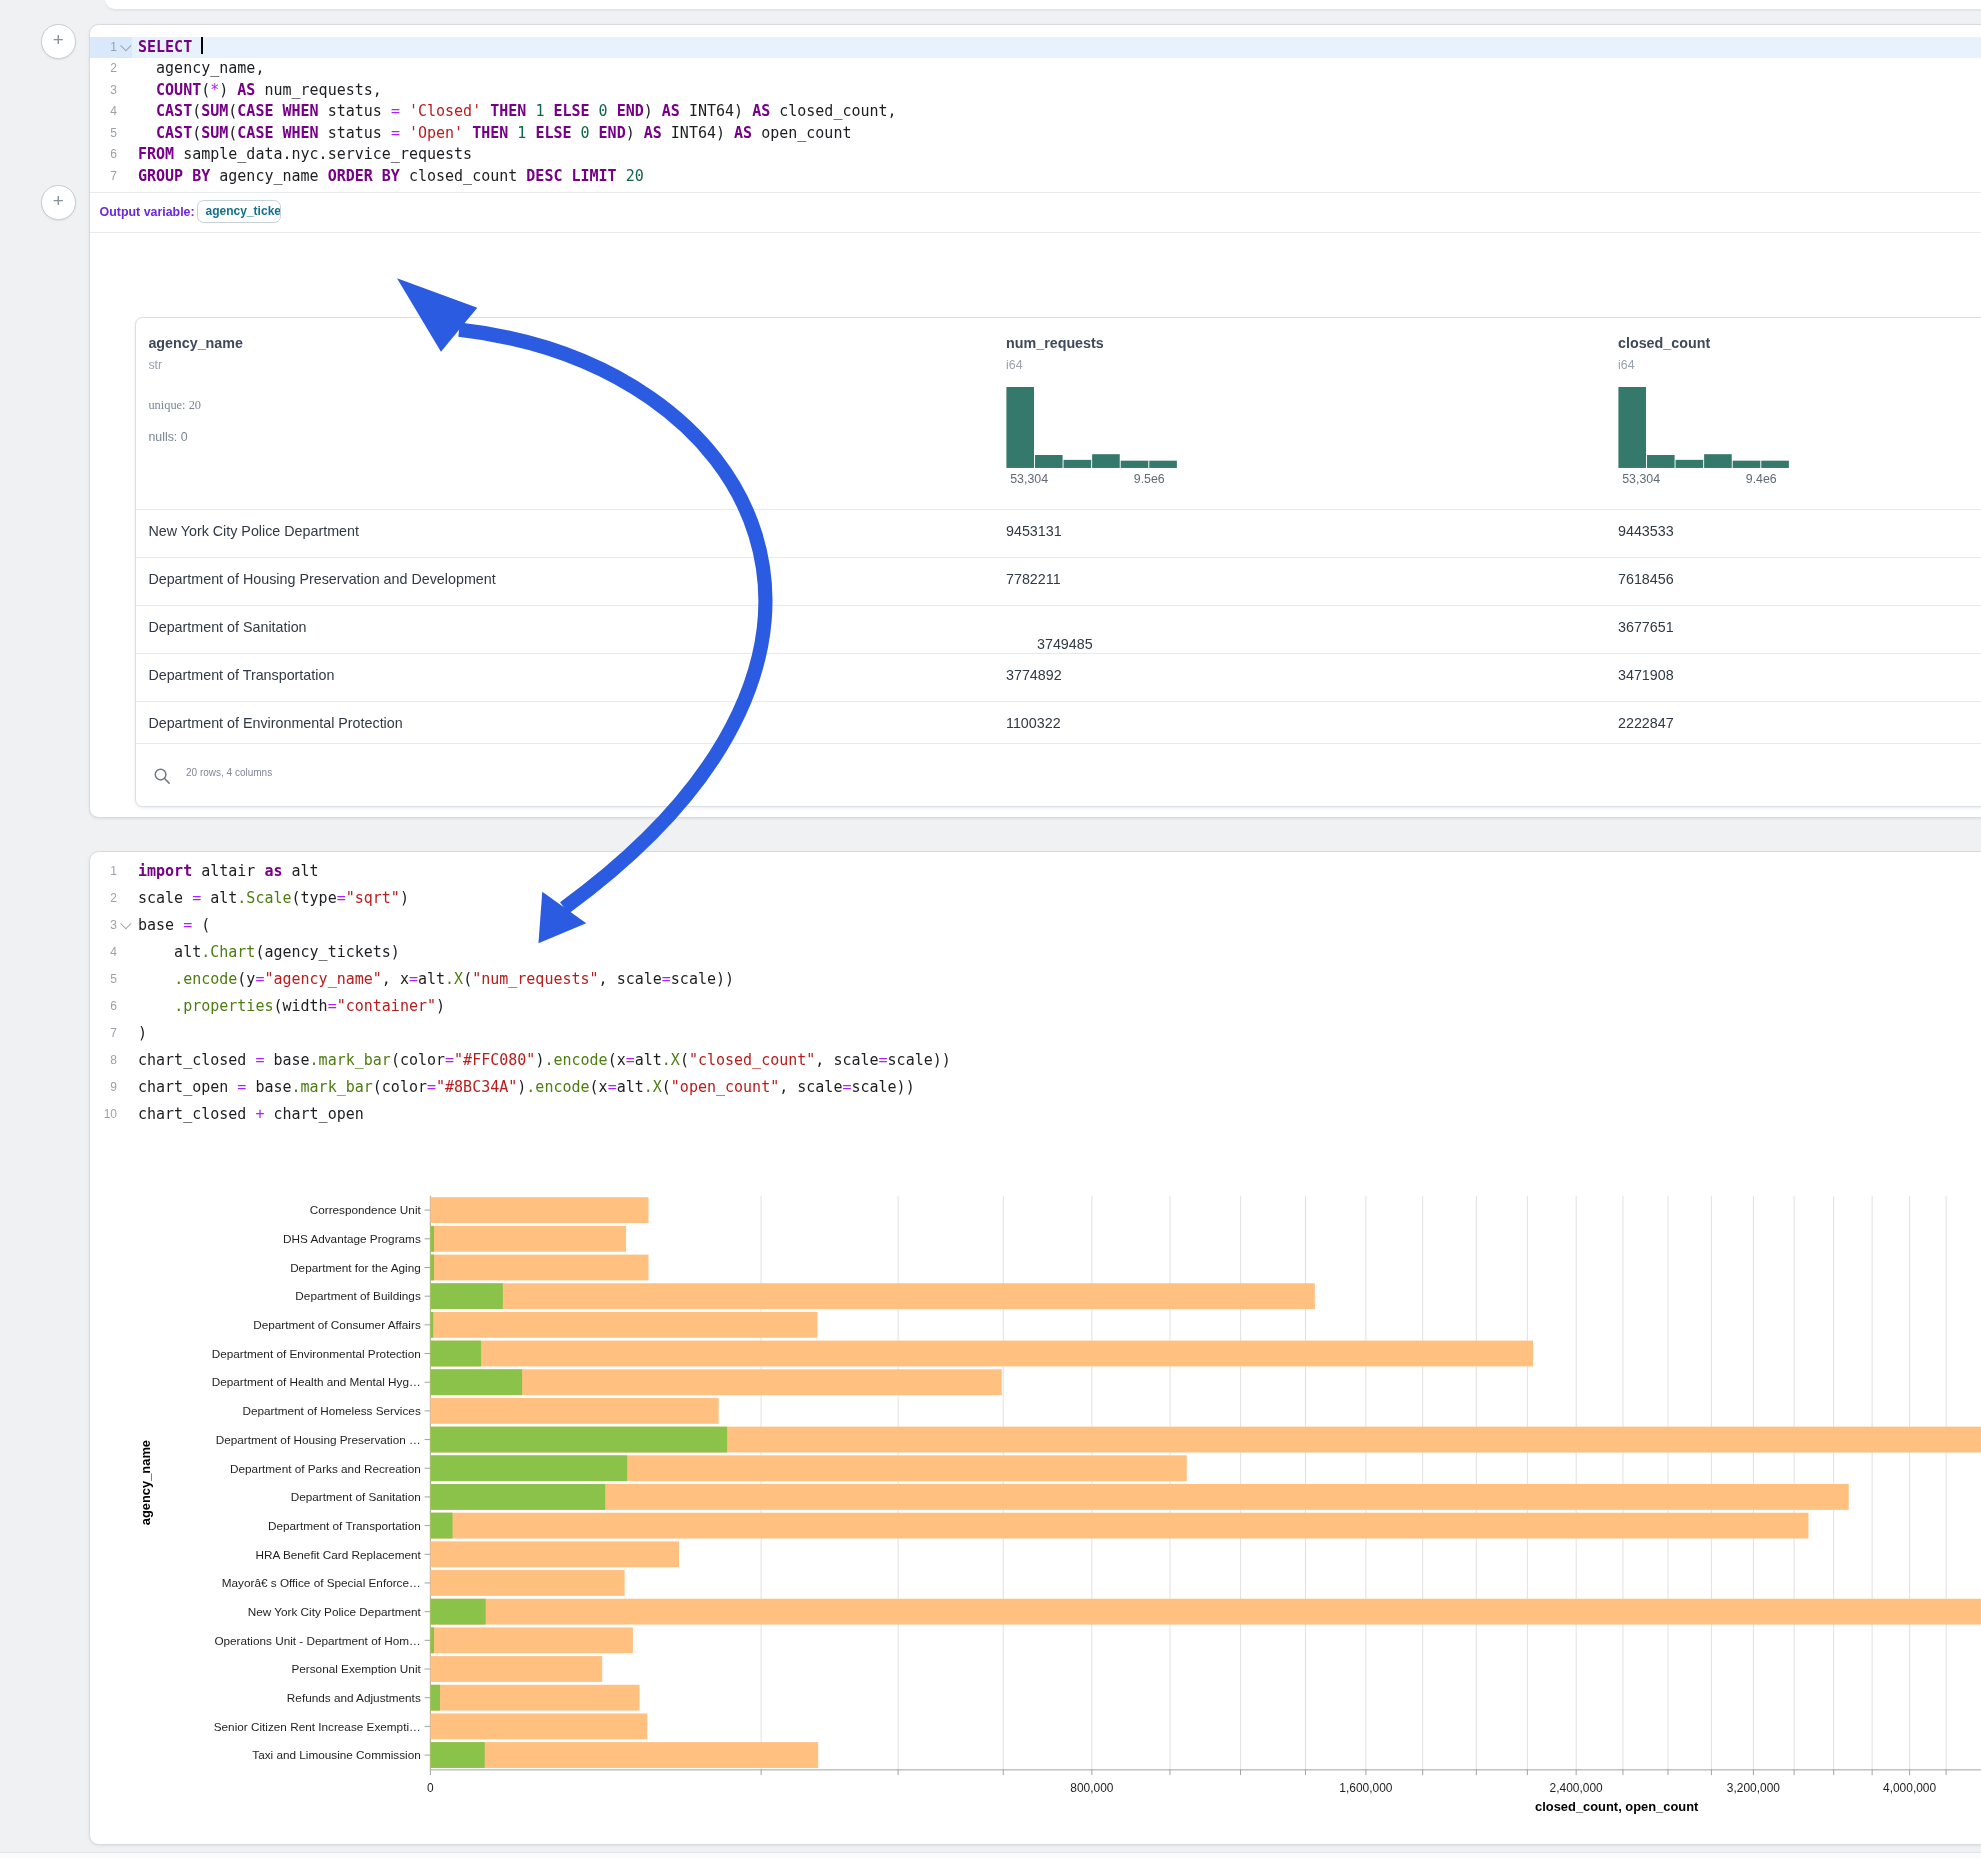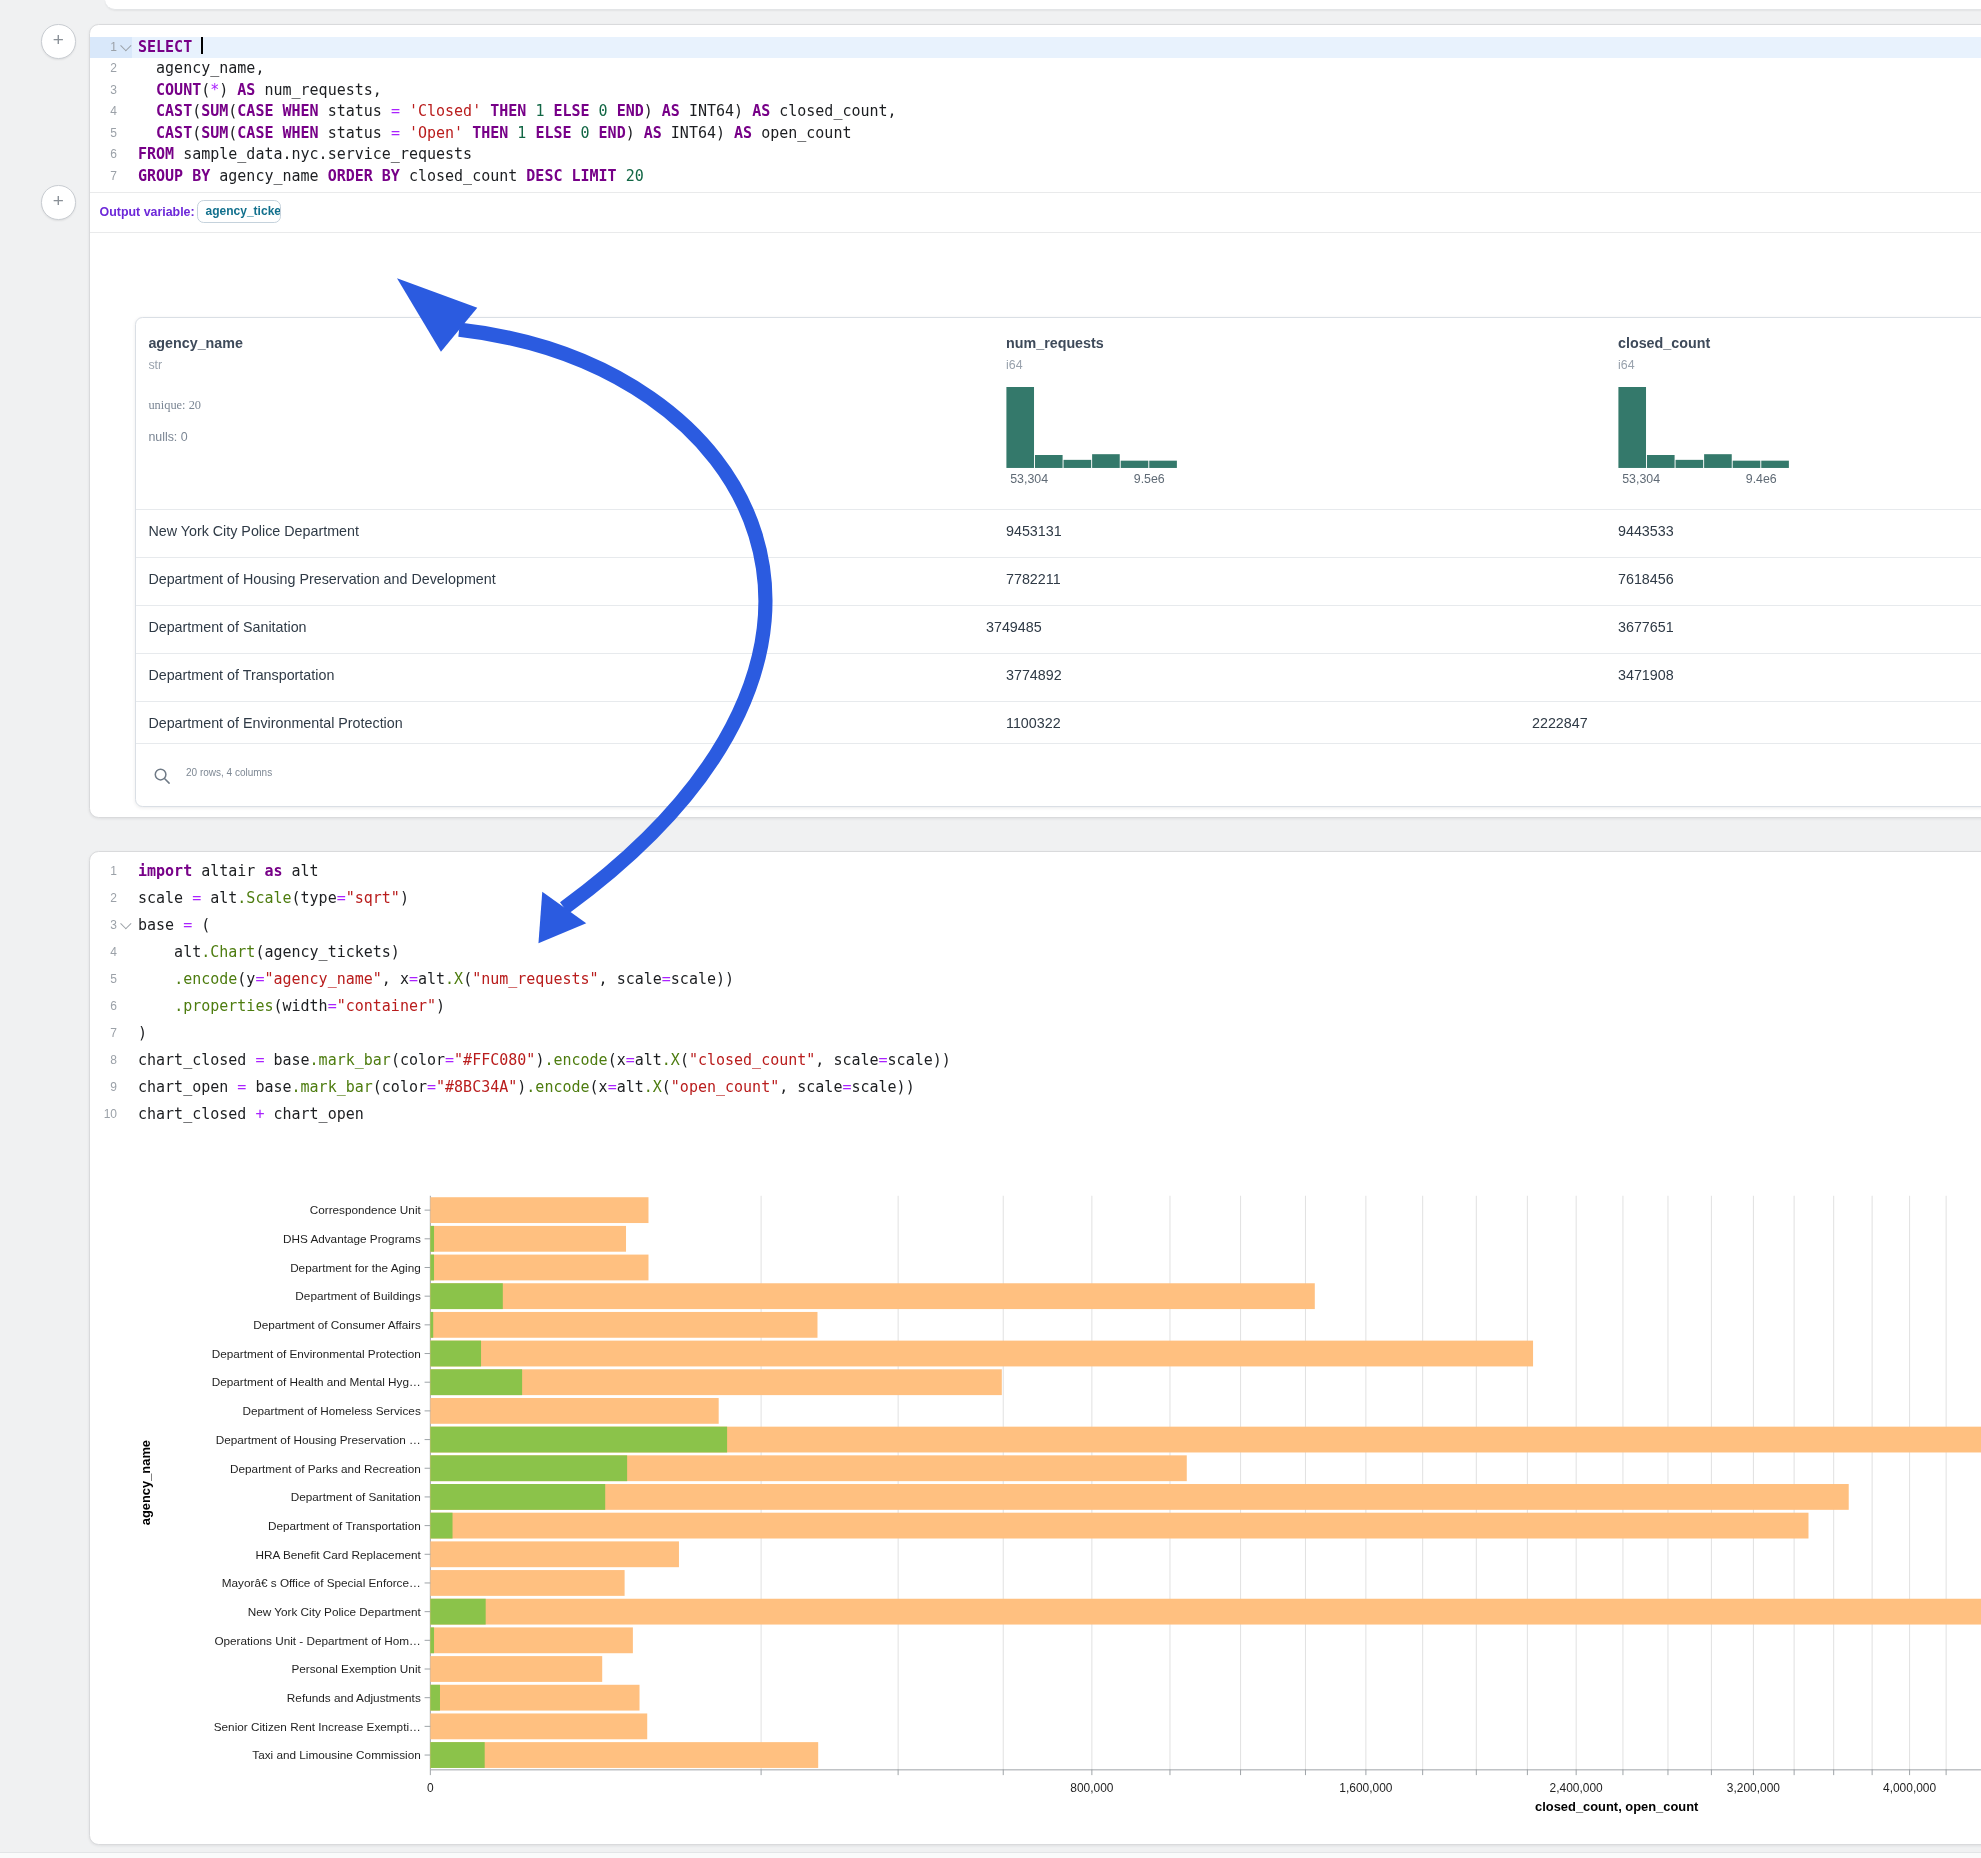--- a/index.html
+++ b/index.html
@@ -167,32 +167,32 @@
           <div class="cell" style="left: 870px;">9453131</div>
           <div class="cell" style="left: 1482px;">9443533</div>
         </div>
         <div class="tbl-row">
           <div class="cell" style="left: 12.4px;">Department of Housing Preservation and Development</div>
           <div class="cell" style="left: 870px;">7782211</div>
           <div class="cell" style="left: 1482px;">7618456</div>
         </div>
         <div class="tbl-row">
           <div class="cell" style="left: 12.4px;">Department of Sanitation</div>
-          <div class="cell" style="left: 850px;">3749485</div>
+          <div class="cell" style="left: 901px; margin-top: 17px;">3749485</div>
           <div class="cell" style="left: 1482px;">3677651</div>
         </div>
         <div class="tbl-row">
           <div class="cell" style="left: 12.4px;">Department of Transportation</div>
           <div class="cell" style="left: 870px;">3774892</div>
           <div class="cell" style="left: 1482px;">3471908</div>
         </div>
         <div class="tbl-row">
           <div class="cell" style="left: 12.4px;">Department of Environmental Protection</div>
           <div class="cell" style="left: 870px;">1100322</div>
-          <div class="cell" style="left: 1396px;">2222847</div>
+          <div class="cell" style="left: 1482px;">2222847</div>
         </div>
       </div>
 
     <div class="tbl-footer">
       <svg width="18" height="18" viewBox="0 0 19 19">
         <circle cx="8" cy="8" r="5.6" fill="none" stroke="#6f7a86" stroke-width="1.6"></circle>
         <line x1="12.4" y1="12.4" x2="17" y2="17" stroke="#6f7a86" stroke-width="1.6" stroke-linecap="round"></line>
       </svg>
       <div class="ftext">20 rows, 4 columns</div>
     </div>

